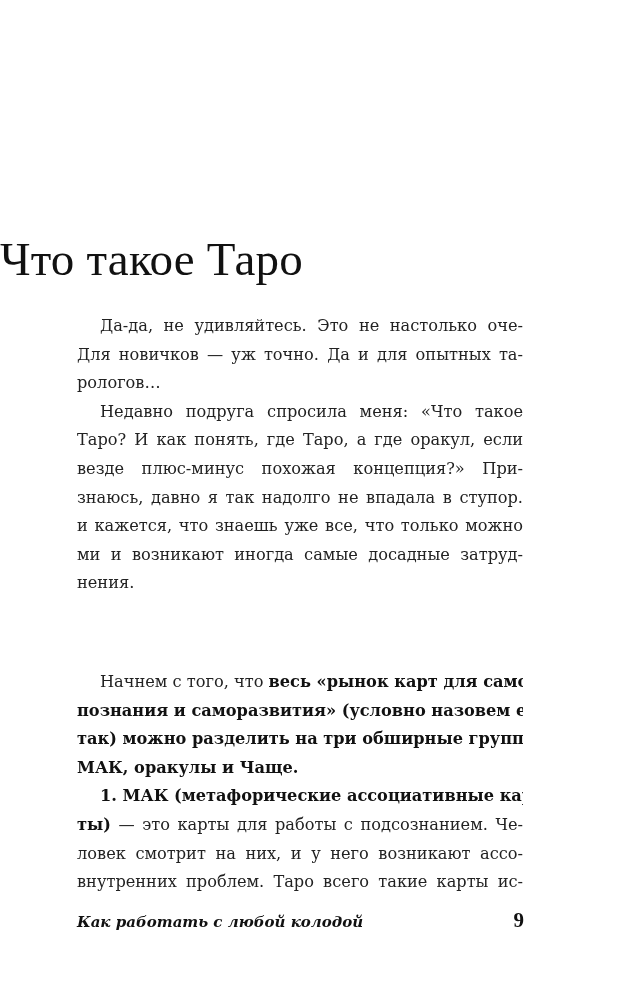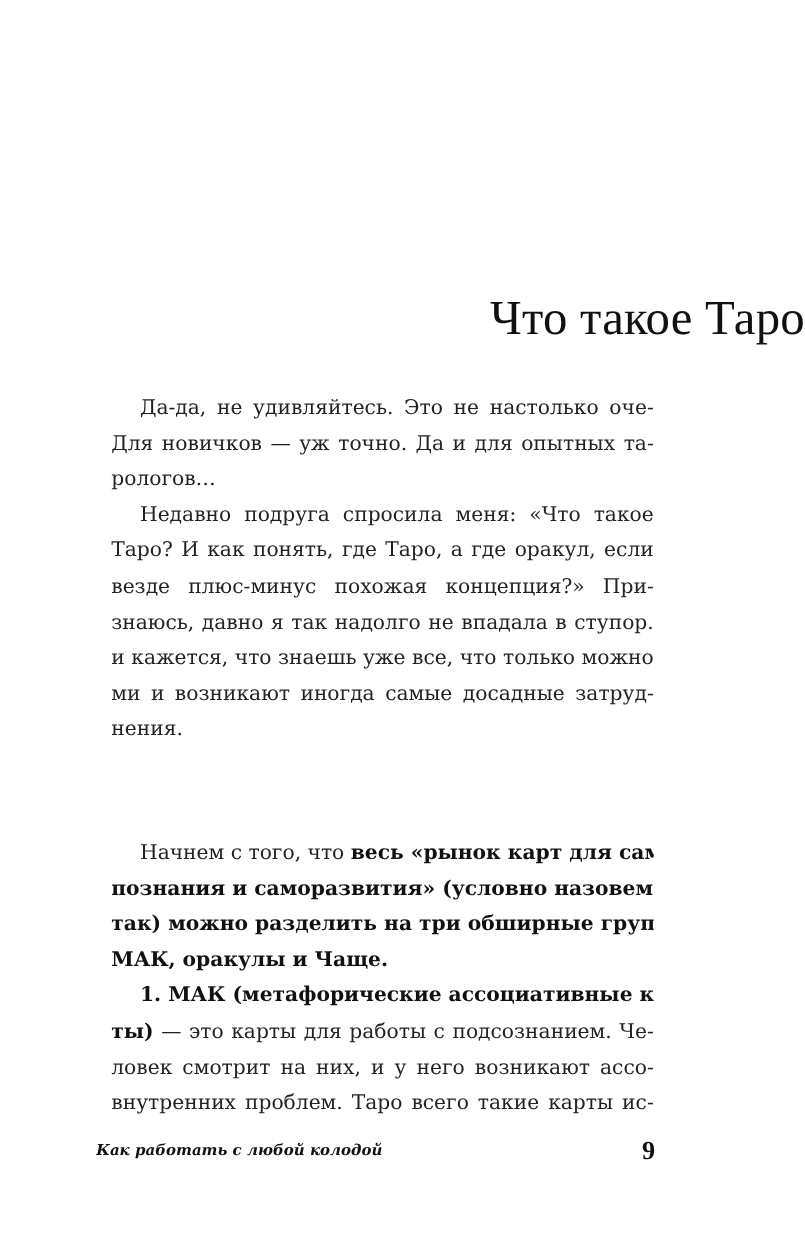--- a/index.html
+++ b/index.html
@@ -19,23 +19,23 @@
       position: absolute;
       left: 0; top: 0;
       width: 644px;
       height: 1000px;
     }
     .chapter-title {
       position: absolute;
       top: 232px;
       left: 0;
       width: 644px;
-      text-align: right;
+      text-align: left;
       font-family: "Liberation Serif", "DejaVu Serif", serif;
-      font-size: 39px;
+      font-size: 47px;
       font-weight: normal;
       color: #111;
       letter-spacing: 0.2px;
       margin: 0;
     }
     .body-text {
       position: absolute;
       left: 77px;
       width: 446px;
       font-family: "DejaVu Serif", serif;
@@ -45,39 +45,38 @@
       color: #222;
       margin: 0;
     }
     .line {
       display: block;
       white-space: nowrap;
       text-align-last: justify;
       text-align: justify;
       height: 28.6px;
       overflow: hidden;
-      margin-left: 12px;
     }
     .line.last {
       text-align-last: left;
     }
     .line.indent {
       padding-left: 23px;
     }
     .b { font-weight: bold; color: #111; }
     .block1 { top: 312px; }
     .block2 { top: 668px; }
     .footer-title {
       position: absolute;
       left: 77px;
       top: 913px;
       font-family: "DejaVu Serif", serif;
       font-style: italic;
       font-weight: bold;
-      font-size: 12px;
+      font-size: 15px;
       color: #111;
       text-align: right;
     }
     .page-number {
       position: absolute;
       right: 120px;
       top: 908px;
       font-family: "Liberation Serif", "DejaVu Serif", serif;
       font-weight: bold;
       font-size: 21px;

